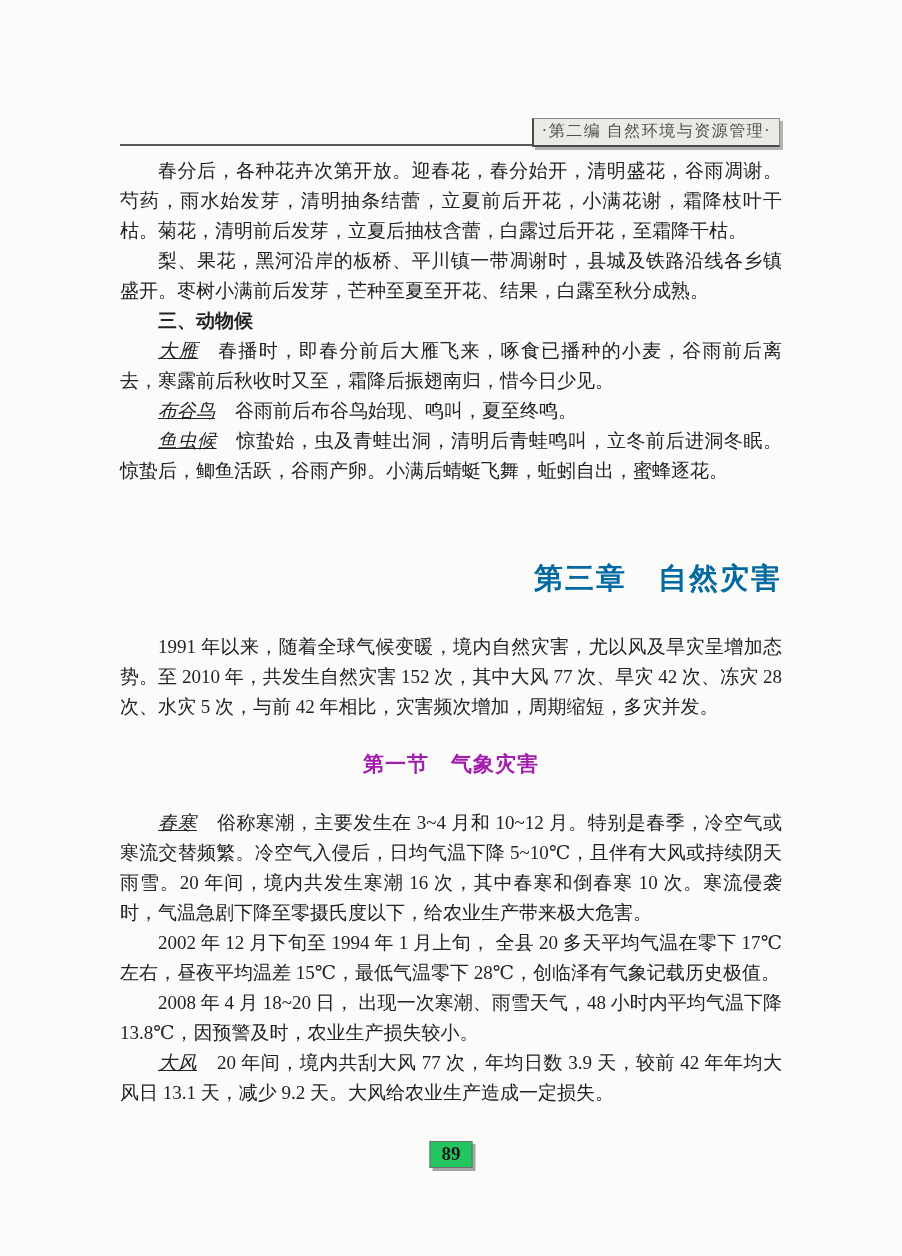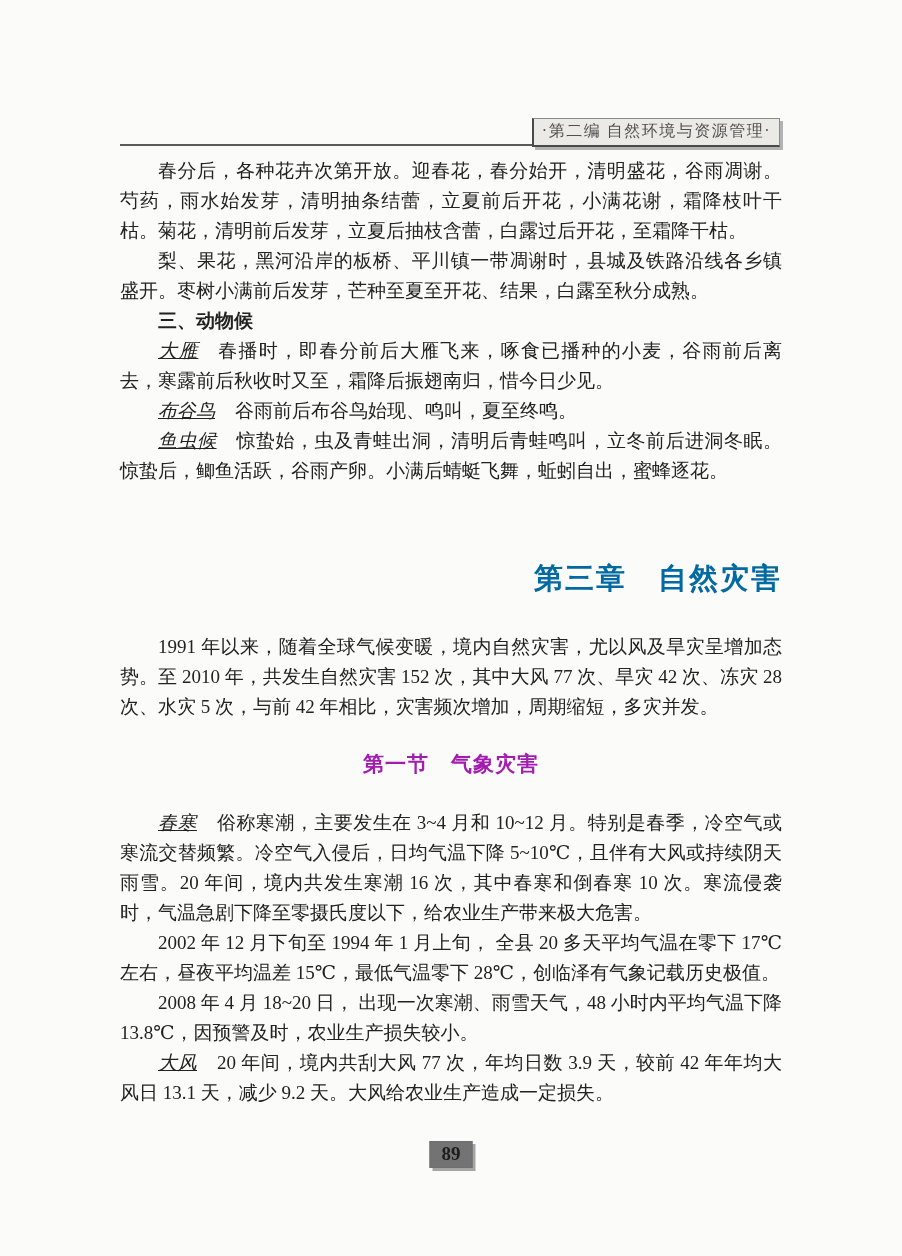--- a/index.html
+++ b/index.html
@@ -63,21 +63,21 @@
     color:#a21caf;
     margin-top:27px !important;
     letter-spacing:1px;
   }
   .sec-first{margin-top:29px !important;}
 
   
   .folio{
     position:absolute;top:1141px;left:50%;
     transform:translateX(-50%);
-    background:#737373;
+    background:#22c55e;
     border:1px solid #6f6f6f;
     box-shadow:3px 3px 0 #a5a5a5;
     padding:1px 11px 2px 11px;
     font-weight:bold;font-size:19px;color:#1d1d1d;
   }
 </style>
 </head>
 <body>
 
 <div class="page">

